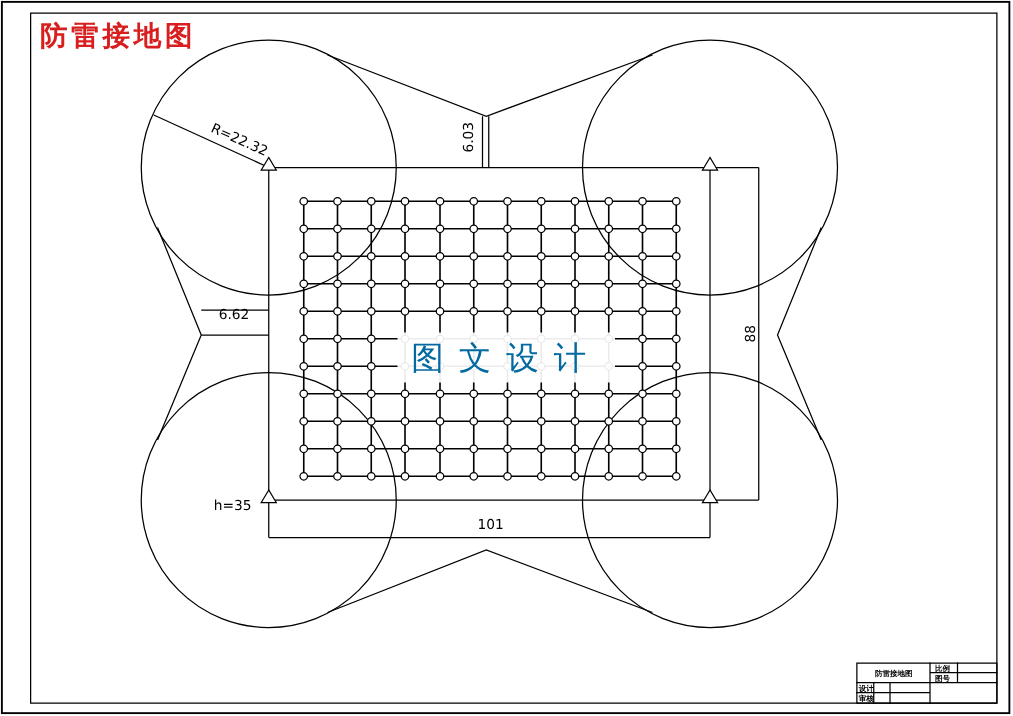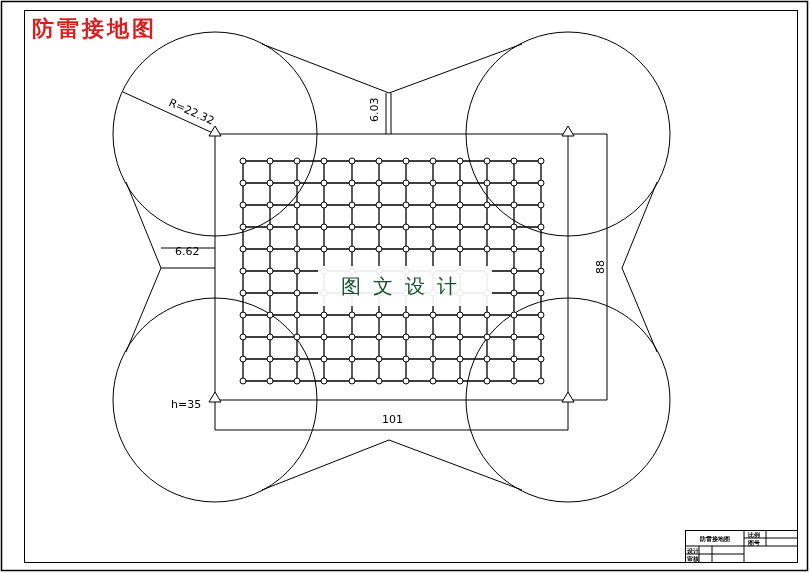--- a/index.html
+++ b/index.html
@@ -1,19 +1,19 @@
 <!DOCTYPE html>
 <html><head>
 <meta charset="utf-8">
 <style>
   html, body { margin: 0; padding: 0; background: #ffffff; }
   body { width: 810px; height: 573px; position: relative; overflow: hidden; font-family: "Liberation Sans", sans-serif; }
   #stage { position: absolute; left: 0; top: 0; width: 810px; height: 407px; border-radius: 26px; }
   .title-cn { position: absolute; left: 32px; top: 14px; font-family: "DejaVu Serif", serif; font-size: 22px; color: #d81e1e; letter-spacing: 3px; font-weight: bold; }
-  .watermark { position: absolute; left: 318px; top: 266px; width: 174px; height: 40px; background: rgba(255,255,255,0.92); display: flex; align-items: center; justify-content: center; font-family: Liberation Sans, sans-serif; font-size: 20px; letter-spacing: 12px; color: #14532d; }
+  .watermark { position: absolute; left: 318px; top: 266px; width: 174px; height: 40px; background: rgba(255,255,255,0.92); display: flex; align-items: center; justify-content: center; font-family: Liberation Sans, sans-serif; font-size: 26px; letter-spacing: 12px; color: #0369a1; }
   .dimtext { position: absolute; font-size: 11px; color: #000; font-family: "DejaVu Sans", sans-serif; white-space: nowrap; }
   .tb-text { position: absolute; font-size: 6px; font-weight: bold; color: #000; font-family: "DejaVu Sans", sans-serif; white-space: nowrap; }
 </style>
 </head>
 <body>
 
 <div id="stage">
   <svg width="810" height="573" viewBox="0 0 810 573" xmlns="http://www.w3.org/2000/svg">
 
     <rect x="1.5" y="1.5" width="806" height="569" fill="none" stroke="#000" stroke-width="1.5"></rect>

